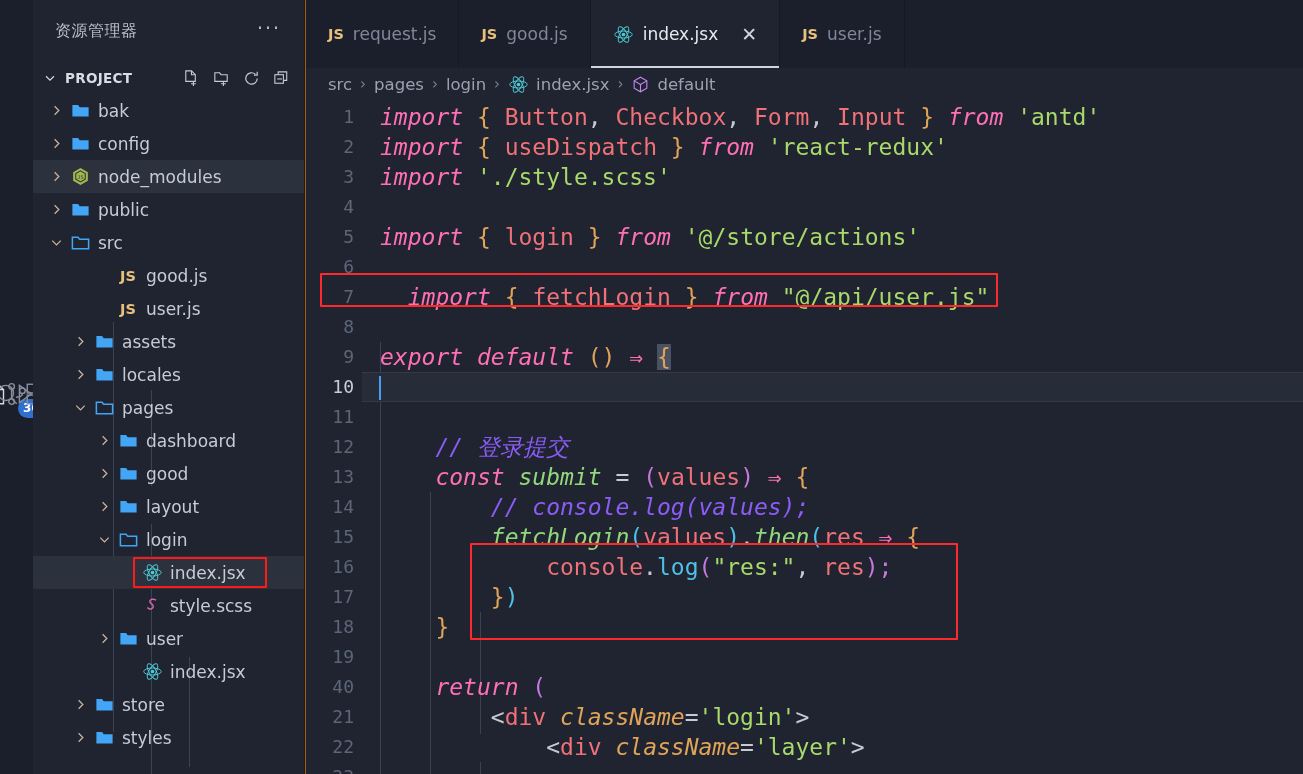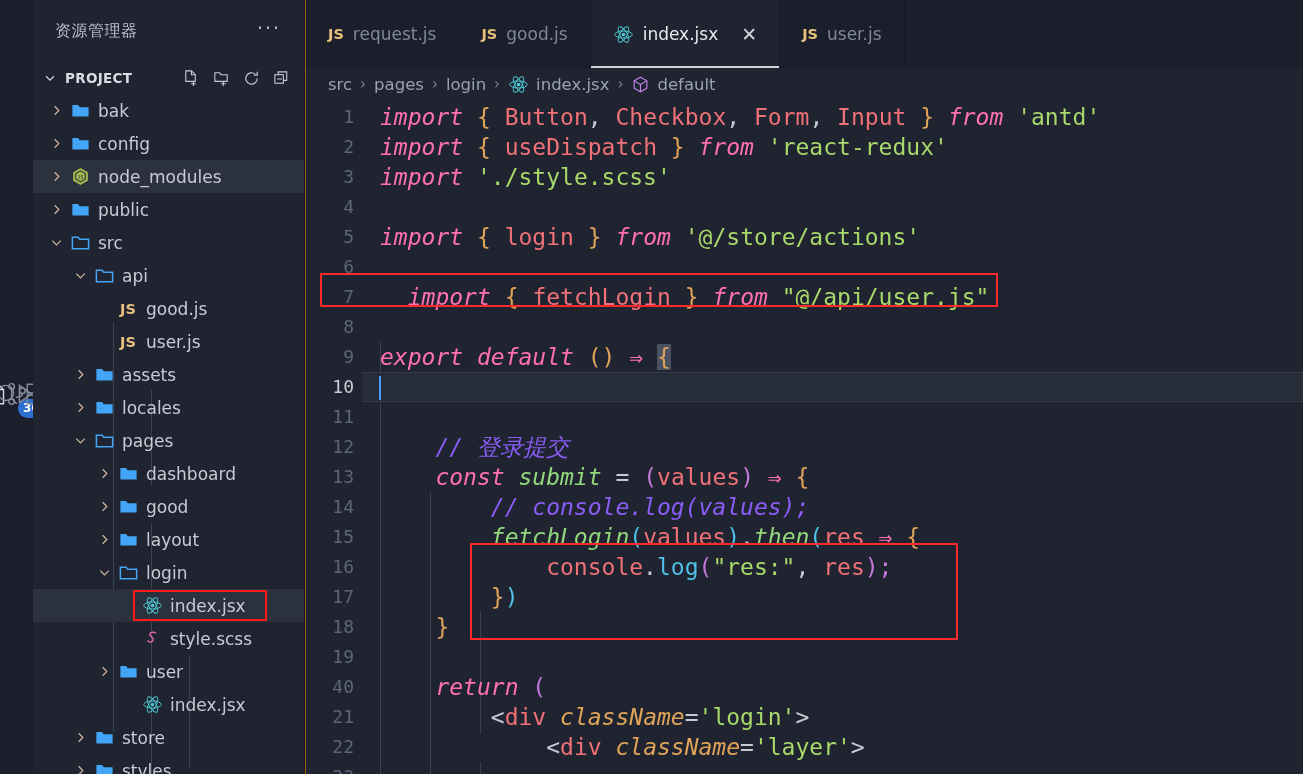--- a/index.html
+++ b/index.html
@@ -375,33 +375,20 @@
             <svg width="15" height="15" viewBox="0 0 16 16" fill="none" stroke="#cfb69c" stroke-width="1.3">
               <path d="M3.5 6L8 10.5 12.5 6"></path>
             </svg>
           </span>
           <span class="ficon">
             <svg width="21" height="21" viewBox="0 0 22 22" fill="none" stroke="#42a5f5" stroke-width="1.6">
               <path d="M2.5 5.5h6l1.6 2.2h9.4v9.8H2.5z"></path>
             </svg>
           </span>
           <span class="lbl">src</span>
-        </div>
-        <div class="row" style="padding-left: 36px;">
-          <span class="chev">
-            <svg width="15" height="15" viewBox="0 0 16 16" fill="none" stroke="#cfb69c" stroke-width="1.3">
-              <path d="M3.5 6L8 10.5 12.5 6"></path>
-            </svg>
-          </span>
-          <span class="ficon">
-            <svg width="21" height="21" viewBox="0 0 22 22" fill="none" stroke="#42a5f5" stroke-width="1.6">
-              <path d="M2.5 5.5h6l1.6 2.2h9.4v9.8H2.5z"></path>
-            </svg>
-          </span>
-          <span class="lbl">api</span>
         </div>
         <div class="row" style="padding-left: 60px;">
           <span class="chev"></span>
           <span class="ficon">
             <span class="jsbadge">JS</span>
           </span>
           <span class="lbl">good.js</span>
         </div>
         <div class="row" style="padding-left: 60px;">
           <span class="chev"></span>

